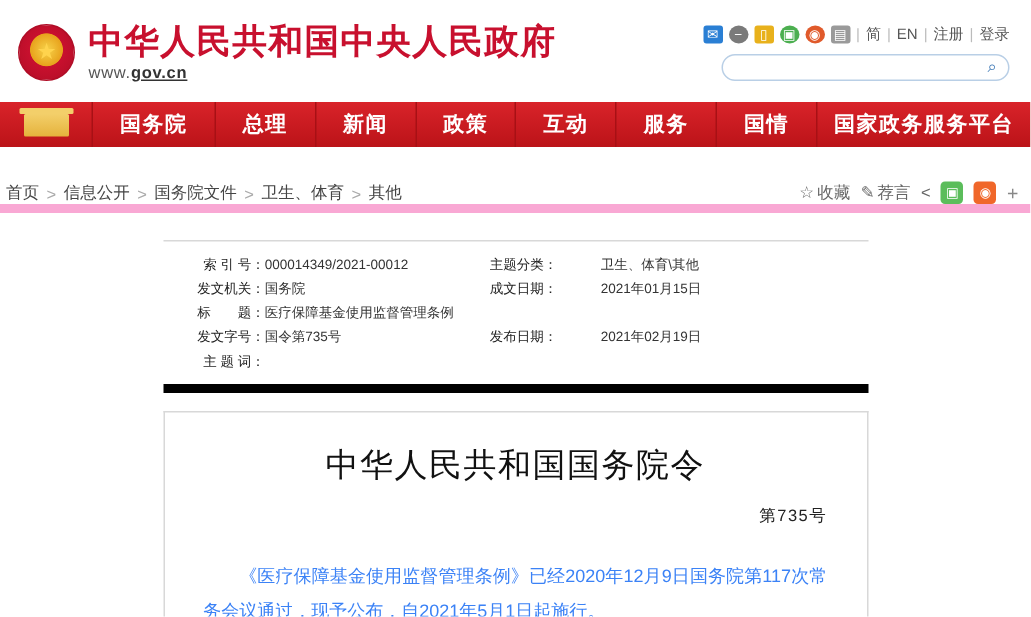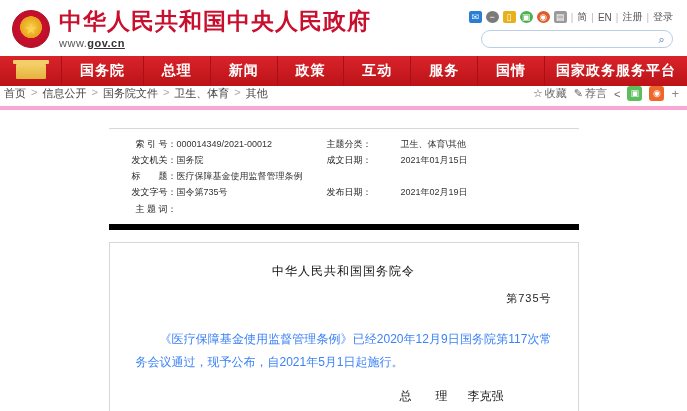--- a/index.html
+++ b/index.html
@@ -12,21 +12,21 @@
     font-size: 12px;
     color: #333;
     overflow: hidden;
   }
 
   
   .header {
     display: flex;
     align-items: center;
     padding: 8px 10px 6px 12px;
-    height: 56px;
+    height: 68px;
     background: #fff;
   }
   .emblem {
     width: 38px; height: 38px;
     border-radius: 50%;
     background: radial-gradient(circle at 50% 45%, #f6d24a 0%, #e8a21c 40%, #c8102e 42%, #b00d26 100%);
     border: 1px solid #b00d26;
     position: relative;
     flex: 0 0 auto;
     margin-right: 9px;
@@ -152,26 +152,27 @@
     color: #fff;
     border-right: 1px solid #a81015;
     white-space: nowrap;
     letter-spacing: 1px;
   }
   .nav-item:last-child { border-right: 0; flex: 0 0 142px; }
 
   
   .crumb-bar {
     display: flex;
-    align-items: flex-start;
+    align-items: flex-end;
     height: 24px;
     padding: 0 8px 0 4px;
-    border-bottom: 4px solid #f9a8d4;
+    border-bottom: 6px solid #f9a8d4;
     font-size: 11px;
     color: #555;
+    margin-top: 20px;
   }
   .crumb-item { color: #444; text-decoration: none; }
   .crumb-sep { color: #aaa; margin: 0 5px; }
   .crumb-tools {
     margin-left: auto;
     display: flex;
     align-items: center;
     gap: 7px;
     font-size: 11px;
     color: #666;
@@ -212,21 +213,21 @@
     width: 470px;
     margin: 12px auto 0 auto;
     border: 1px solid #d8d8d8;
     border-bottom: 0;
     padding: 20px 26px 10px 26px;
     min-height: 140px;
   }
   .doc-title {
     text-align: center;
     font-family: "DejaVu Serif", "Liberation Serif", serif;
-    font-size: 12px;
+    font-size: 22px;
     color: #111;
     letter-spacing: 1px;
   }
   .doc-subtitle {
     text-align: right;
     font-size: 11px;
     color: #222;
     margin-top: 11px;
     letter-spacing: 1px;
   }

